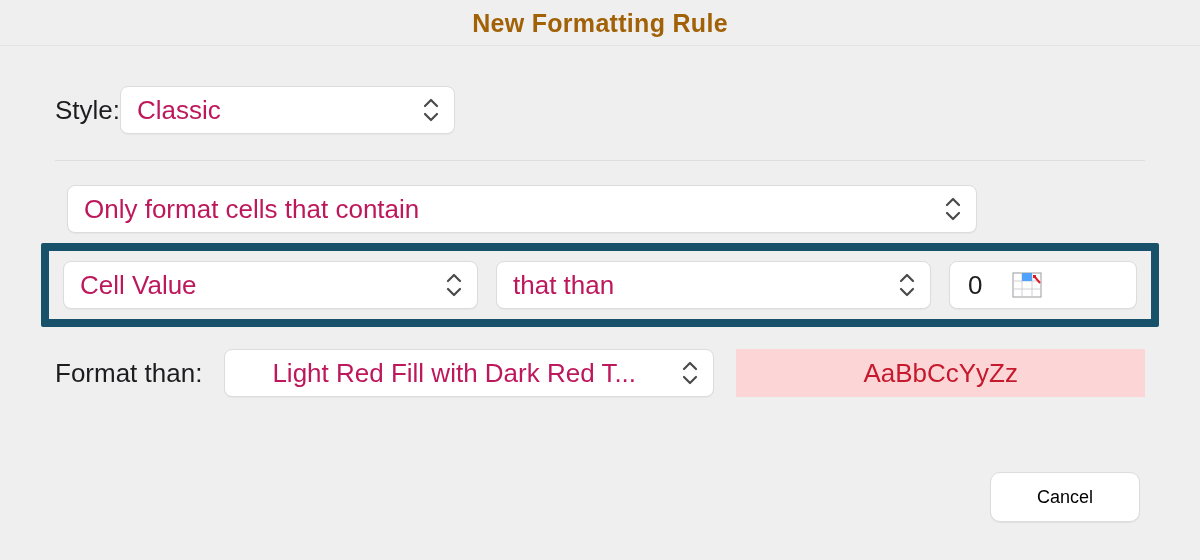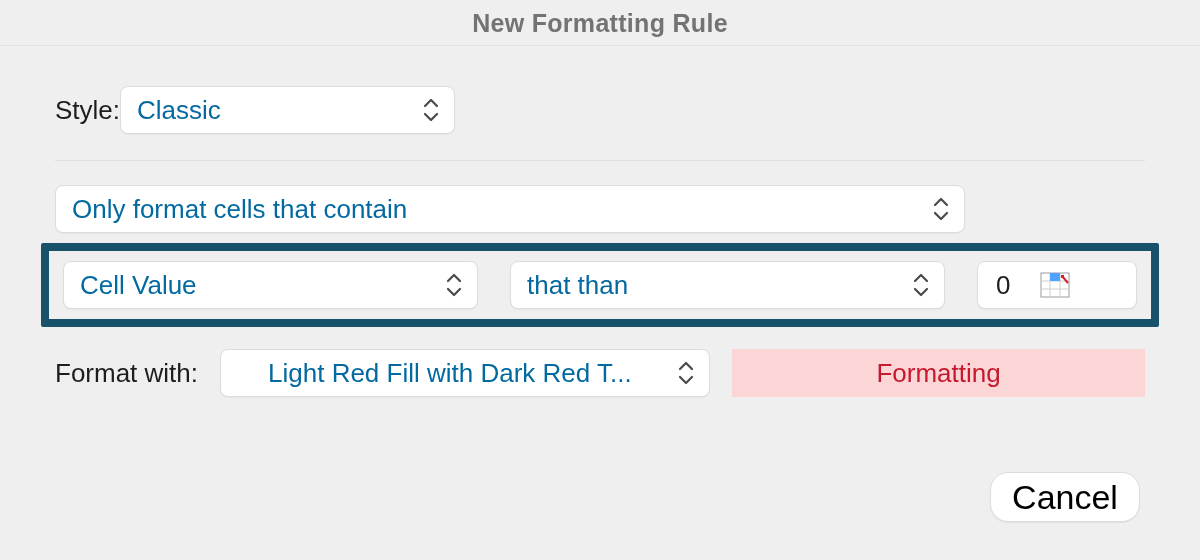--- a/index.html
+++ b/index.html
@@ -6,51 +6,51 @@
     html, body {
       margin: 0; padding: 0;
       width: 1200px; height: 560px;
       font-family: -apple-system, "Helvetica Neue", Arial, sans-serif;
       background: #f0eff0;
       color: #1d1d1f;
     }
     .dialog { width: 1200px; height: 560px; position: relative; }
     .titlebar {
       height: 46px; line-height: 46px; text-align: center;
-      font-size: 25px; color: #737373; font-weight: 600;
+      font-size: 25px; color: #a16207; font-weight: 600;
       border-bottom: 1px solid #e3e2e4;
       letter-spacing: 0.3px;
     }
     .body { padding: 40px 55px 0 55px; }
     .row { display: flex; align-items: center; }
     .label { font-size: 26px; color: #1d1d1f; }
     .select {
       background: #ffffff;
       border: 1px solid #dcdbde; border-radius: 8px;
       height: 48px; display: flex; align-items: center;
       padding: 0 16px; position: relative;
       box-shadow: 0 1px 1px rgba(0,0,0,0.04);
     }
-    .select .text { font-size: 26px; color: #0369a1; white-space: nowrap; overflow: hidden; text-overflow: ellipsis; }
+    .select .text { font-size: 26px; color: #be185d; white-space: nowrap; overflow: hidden; text-overflow: ellipsis; }
     .updown {
       width: 18px; height: 26px; position: absolute;
       right: 14px; top: 50%; transform: translateY(-50%);
     }
     .updown svg { display: block; }
     .hr {
       height: 1px; background: #dedde0; margin: 26px 0 24px 0;
     }
     .highlight-box {
       border: 8px solid #17516a;
       border-radius: 2px;
       padding: 10px 14px;
       margin: 10px -14px 14px -14px;
     }
     .criteria-row {
-      display: flex; align-items: center; gap: 32px;
+      display: flex; align-items: center; gap: 18px;
     }
     .value-input-wrap {
       background: #ffffff;
       border: 1px solid #dcdbde; border-radius: 8px;
       height: 48px; display: flex; align-items: center;
       padding: 0 12px 0 16px; gap: 10px;
       box-shadow: 0 1px 1px rgba(0,0,0,0.04);
     }
     .value-input {
       border: none; outline: none;
@@ -72,23 +72,23 @@
       display: flex; align-items: center; justify-content: center;
       font-size: 26px; font-weight: 500;
       color: #c6192e;
     }
     .button-row {
       position: absolute; right: 60px; bottom: 38px;
       display: flex; gap: 22px;
     }
     .push-button {
       background: #ffffff;
-      border: 1px solid #dcdbde; border-radius: 18px;
+      border: 1px solid #dcdbde; border-radius: 10px;
       height: 50px; min-width: 150px;
-      font-size: 34px; font-family: inherit;
+      font-size: 18px; font-family: inherit;
       box-shadow: 0 1px 1px rgba(0,0,0,0.06);
       cursor: default;
     }
     svg.ud path { stroke: #4a4a4c; stroke-width: 2.2; fill: none; stroke-linecap: round; stroke-linejoin: round; }
   </style>
 </head>
 <body>
 
 <div class="dialog">
   <div class="titlebar">New Formatting Rule</div>
@@ -103,21 +103,21 @@
           <svg class="ud" width="18" height="26" viewBox="0 0 18 26">
               <path d="M3 9 L9 3 L15 9"></path>
               <path d="M3 17 L9 23 L15 17"></path>
             </svg>
         </span>
       </div>
     </div>
 
     <div class="hr"></div>
 
-    <div class="select" style="width: 910px;">
+    <div class="select" style="width: 910px; margin-left: 12px;">
       <span class="text">Only format cells that contain</span>
       <span class="updown">
         <svg class="ud" width="18" height="26" viewBox="0 0 18 26">
             <path d="M3 9 L9 3 L15 9"></path>
             <path d="M3 17 L9 23 L15 17"></path>
           </svg>
       </span>
     </div>
 
     <div class="highlight-box">
@@ -151,32 +151,32 @@
               <line x1="1" y1="17" x2="29" y2="17" stroke="#cfcfd3"></line>
               <rect x="10" y="1" width="10" height="8" fill="#4fa3ff"></rect>
               <path d="M22 4 L28 11 M24 4 L22 4 L22 6" stroke="#d91f2a" stroke-width="2" fill="none"></path>
             </svg>
           </span>
         </div>
       </div>
     </div>
 
     <div class="format-row">
-      <span class="label">Format with:</span>
+      <span class="label">Format than:</span>
       <div class="select" style="width: 490px; padding-left: 47px;">
         <span class="text">Light Red Fill with Dark Red T...</span>
         <span class="updown">
           <svg class="ud" width="18" height="26" viewBox="0 0 18 26">
               <path d="M3 9 L9 3 L15 9"></path>
               <path d="M3 17 L9 23 L15 17"></path>
             </svg>
         </span>
       </div>
       <div class="preview-swatch">
-        <span>Formatting</span>
+        <span>AaBbCcYyZz</span>
       </div>
     </div>
   </div>
 
   <div class="button-row">
     <button class="push-button">Cancel</button>
   </div>
 </div>
 
 </body></html>

